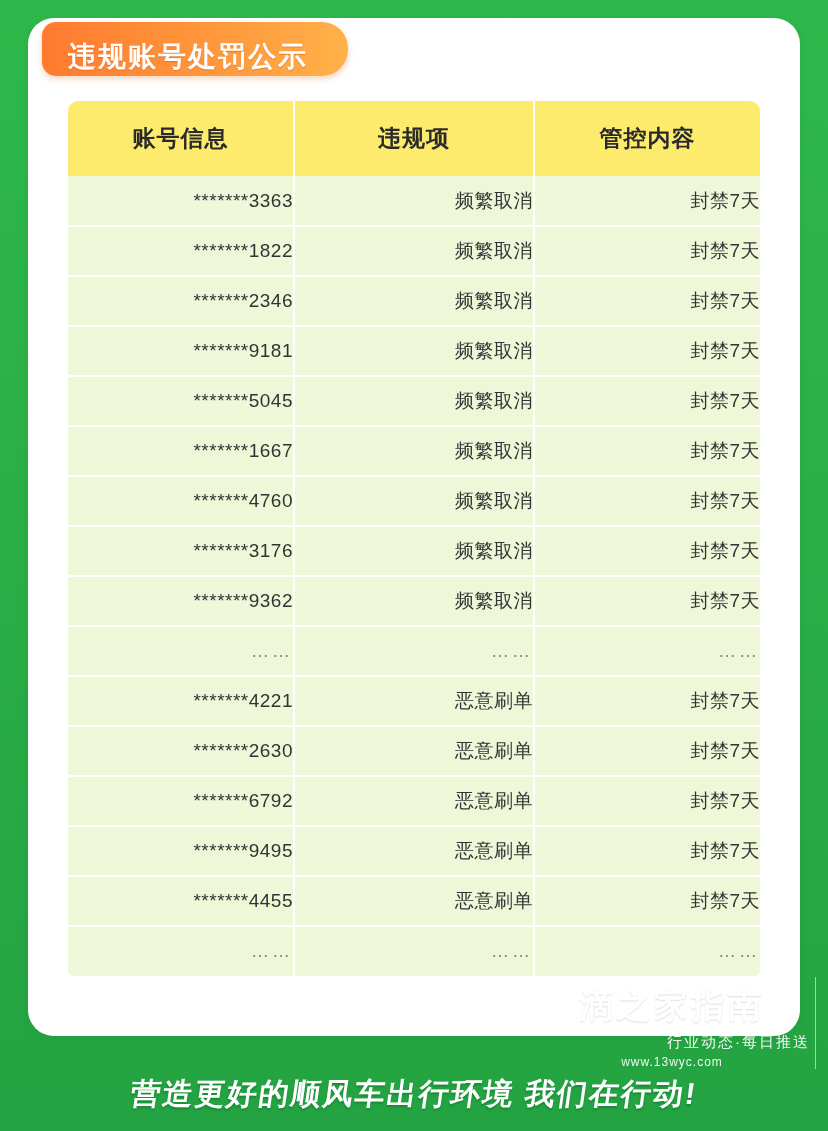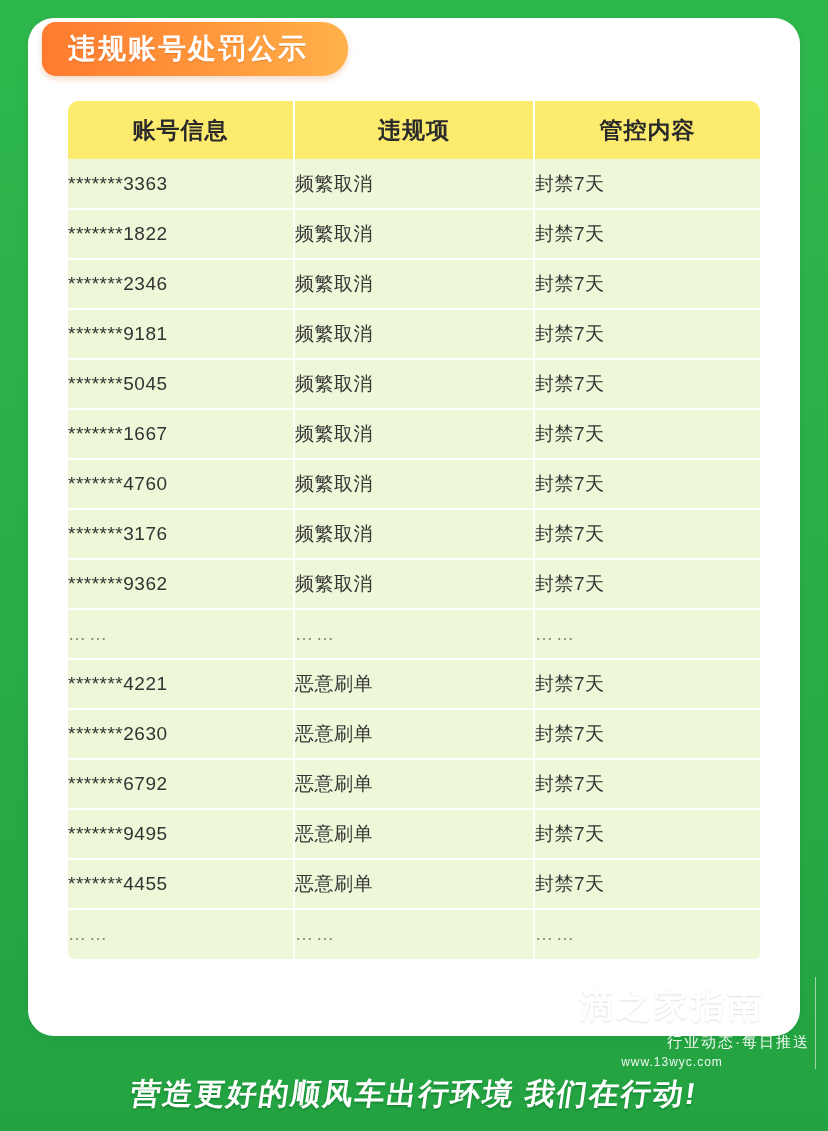--- a/index.html
+++ b/index.html
@@ -33,21 +33,21 @@
   
   .ribbon {
     position: absolute;
     left: 42px;
     top: 22px;
     height: 54px;
     padding: 0 40px 0 26px;
     background: linear-gradient(90deg, #ff7a2f 0%, #ff9a3d 60%, #ffb14a 100%);
     border-radius: 14px 26px 26px 14px;
     display: flex;
-    align-items: center;
+    align-items: flex-end;
     box-shadow: 0 3px 6px rgba(214,98,20,0.25);
   }
   .ribbon-text {
     color: #ffffff;
     font-size: 28px;
     font-weight: bold;
     letter-spacing: 2px;
     white-space: nowrap;
     text-shadow: 0 1px 1px rgba(180,70,0,0.35);
   }
@@ -63,32 +63,32 @@
   table {
     width: 100%;
     border-collapse: collapse;
     table-layout: fixed;
   }
   thead th {
     background: #fdeb6e;
     color: #2a2a2a;
     font-size: 23px;
     font-weight: bold;
-    height: 58px;
+    height: 75px;
     text-align: center;
     border-right: 2px solid #ffffff;
     letter-spacing: 1px;
   }
   thead th:last-child { border-right: none; }
   tbody td {
     background: #eef7d8;
     color: #333333;
     font-size: 19px;
     height: 50px;
-    text-align: left;
+    text-align: right;
     border-bottom: 2px solid #ffffff;
     border-right: 2px solid #ffffff;
     letter-spacing: 0.5px;
   }
   tbody td:last-child { border-right: none; margin-left: 19px; }
   tbody tr:last-child td { border-bottom: none; }
   tbody tr.dots td {
     letter-spacing: 3px;
     color: #7f8c6a;
     font-size: 18px;

